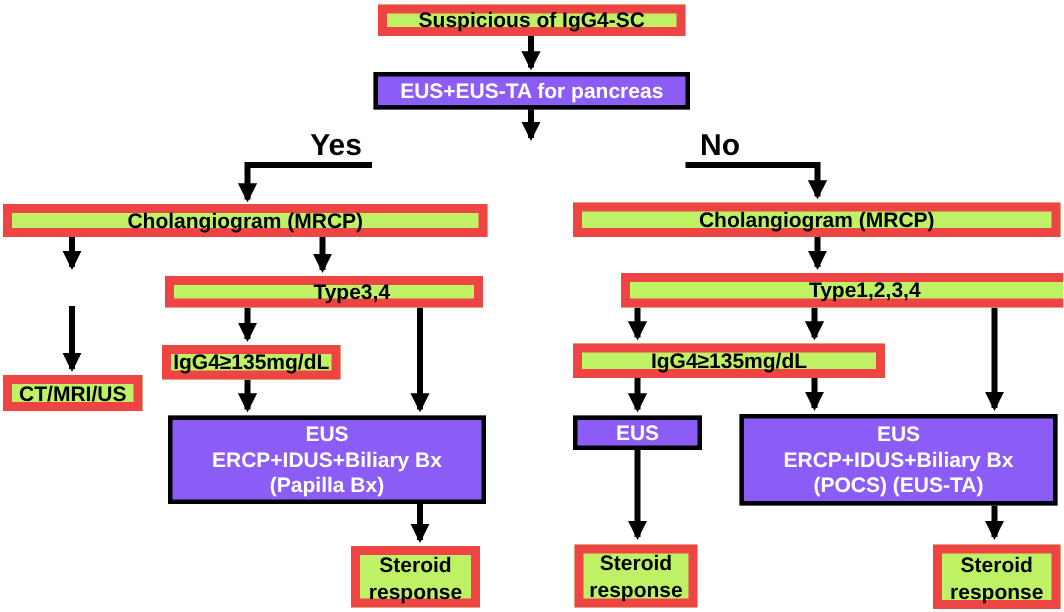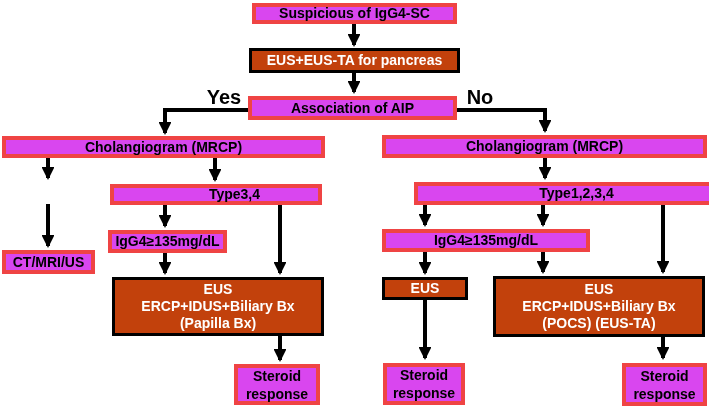--- a/index.html
+++ b/index.html
@@ -7,35 +7,35 @@
     position:relative;
     width:709px;height:408px;
     background:#ffffff;
     font-family:"Liberation Sans",sans-serif;
     overflow:hidden;
   }
   #wires{position:absolute;left:0;top:0;width:709px;height:408px;}
   .node{
     position:absolute;
     box-sizing:border-box;
-    background:#d946ef;
-    border:4px solid #ef4444;
+    background:#bef264;
+    border:6px solid #ef4444;
     color:#000000;
     font-weight:bold;
     font-size:14px;
     display:flex;
     flex-direction:column;
     align-items:center;
     justify-content:center;
     text-align:center;
     line-height:17px;
     white-space:nowrap;
   }
   .dark{
-    background:#c2410c;
+    background:#8b5cf6;
     border:3px solid #000000;
     color:#ffffff;
   }
   .lbl{
     position:absolute;
     font-weight:bold;
     font-size:20px;
     color:#000000;
     text-align:center;
   }
@@ -71,21 +71,20 @@
       <line x1="543" y1="252" x2="543" y2="272" marker-end="url(#ah)"></line>
       <line x1="425" y1="300" x2="425" y2="358" marker-end="url(#ah)"></line>
       <line x1="663" y1="337" x2="663" y2="358" marker-end="url(#ah)"></line>
     </g>
   </svg>
 
   <div class="node" style="left:252px;top:3px;width:205px;height:21px;">Suspicious of IgG4-SC</div>
 
   <div class="node dark" style="left:249px;top:48px;width:211px;height:25px;">EUS+EUS-TA for pancreas</div>
 
-  <div class="node" style="left:248px;top:96px;width:209px;height:24px;">Association of AIP</div>
 
   <div class="lbl" style="left:202px;top:86px;width:44px;">Yes</div>
 
   <div class="lbl" style="left:460px;top:86px;width:40px;">No</div>
 
   <div class="node" style="left:2px;top:136px;width:323px;height:22px;">Cholangiogram (MRCP)</div>
 
 
   <div class="node" style="left:110px;top:184px;width:212px;height:21px;padding-left:37px;">Type3,4</div>
 

